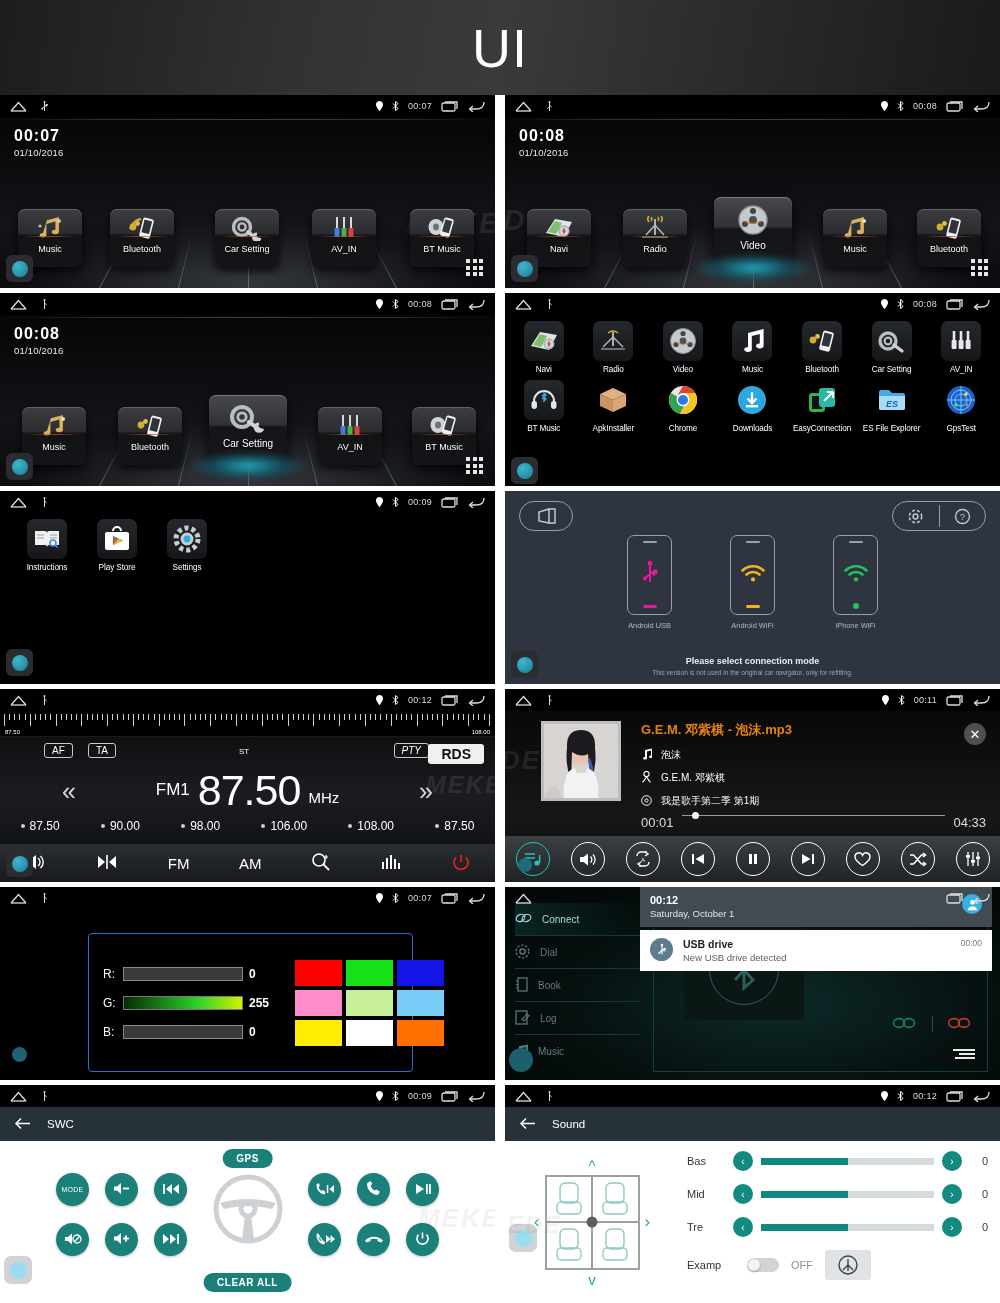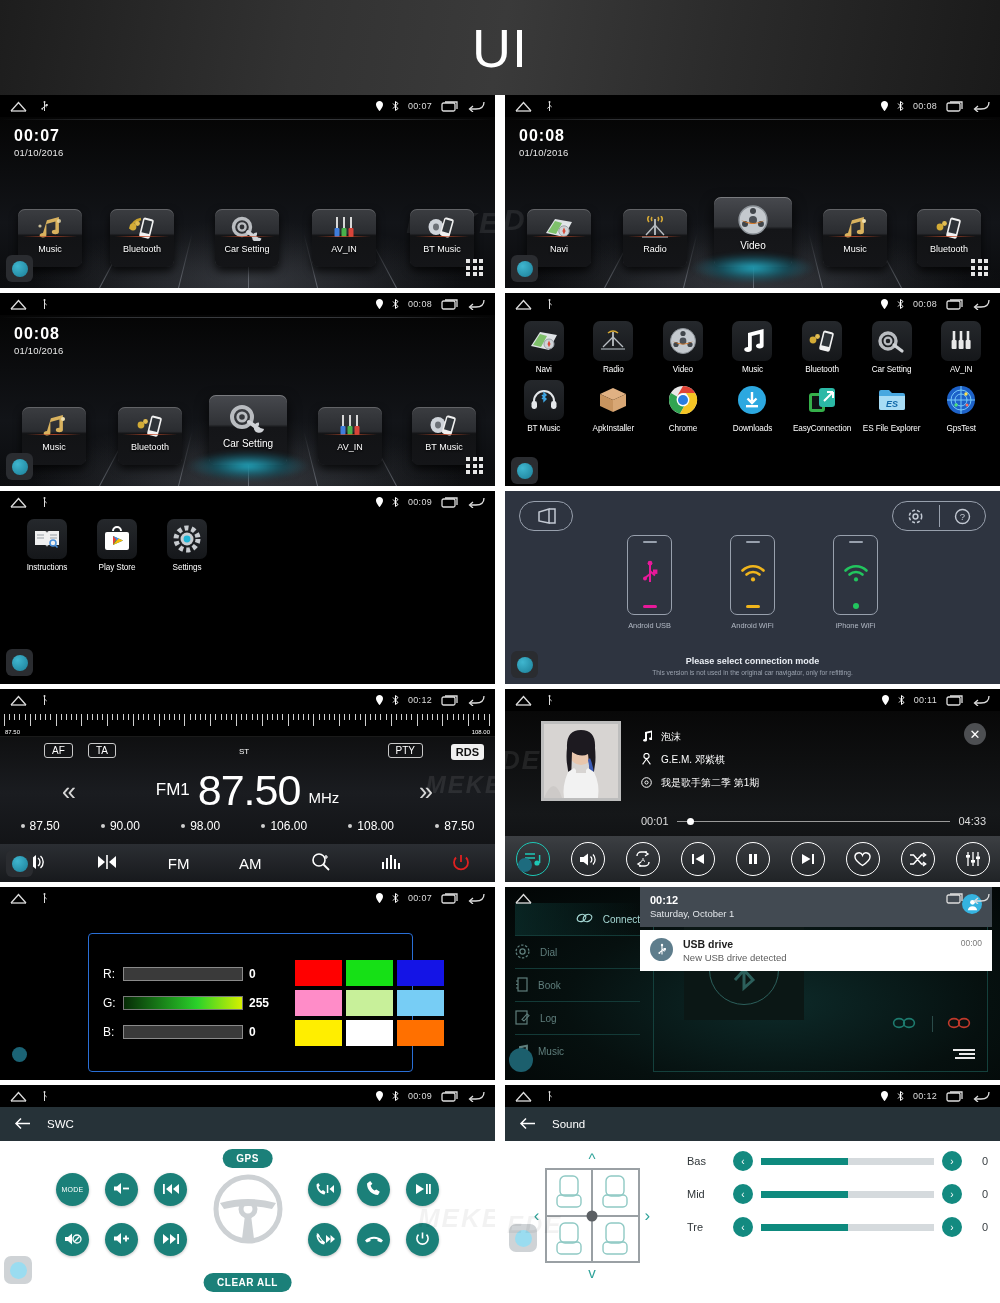--- a/index.html
+++ b/index.html
@@ -149,21 +149,21 @@
   .ticks{ position:absolute; left:4px; right:4px; top:3px; height:12px;
     display:flex; justify-content:space-between; align-items:flex-start; }
   .ticks i{ width:1px; background:#cfcfcf; display:block; }
   .dial .lo{ position:absolute; left:5px; bottom:1px; font-size:6px; color:#fff;}
   .dial .hi{ position:absolute; right:5px; bottom:1px; font-size:6px; color:#fff;}
   .rbadges{ position:relative; height:22px; margin-top:6px;}
   .rb{ position:absolute; border:1px solid #c9c9c9; border-radius:3px; color:#fff;
     font-size:10px; padding:1px 7px; }
   .rb.st{ border:none; font-size:8px; }
   .rb.rds{ border:none; background:#f0f0f0; color:#111; border-radius:3px;
-    font-size:11px; font-weight:700; padding:2px 5px; }
+    font-size:14px; font-weight:700; padding:2px 13px; }
   .rfreq{ position:relative; height:50px; display:flex; align-items:center;
     justify-content:center; gap:8px; color:#fff; }
   .rfreq .band{ font-size:17px; }
   .rfreq .big{ font-size:43px; font-weight:300; letter-spacing:-1px; }
   .rfreq .mhz{ font-size:15px; align-self:flex-end; margin-bottom:9px;}
   .chev{ position:absolute; top:12px; color:#d6d6d6; font-size:25px; font-weight:300;}
   .presets{ display:flex; justify-content:space-around; align-items:center;
     margin-top:4px; color:#fff; font-size:12px; }
   .presets .p{ display:flex; align-items:center; gap:5px; }
   .presets .dot{ width:4px; height:4px; border-radius:50%; background:#cfcfcf; display:block;}
@@ -176,21 +176,21 @@
   .music{ position:absolute; inset:22px 0 0 0; background:linear-gradient(#080808,#151719 60%,#0b0c0e);}
   .cover{ position:absolute; left:36px; top:10px; width:80px; height:80px;
     background:#d9d9d9; border:3px solid #bdbdbd; overflow:hidden;}
   .meta{ position:absolute; left:136px; top:10px; right:50px; color:#fff; }
   .meta .song{ color:#e8820c; font-size:13px; font-weight:700; }
   .meta .line{ display:flex; align-items:center; gap:9px; margin-top:9px; font-size:10px;}
   .closeb{ position:absolute; right:14px; top:12px; width:22px; height:22px; border-radius:50%;
     background:#4d4f52; color:#fff; display:flex; align-items:center; justify-content:center;
     font-size:13px;}
   .prow{ position:absolute; left:136px; right:14px; top:104px; display:flex;
-    align-items:center; gap:8px; color:#ddd; font-size:11px;}
+    align-items:flex-start; gap:8px; color:#ddd; font-size:13px;}
   .ptrack{ flex:1; height:1px; background:#9a9a9a; position:relative;}
   .pknob{ position:absolute; left:4%; top:-3px; width:7px; height:7px; border-radius:50%; background:#fff;}
   .mbar{ position:absolute; left:0; right:0; bottom:0; height:46px;
     background:linear-gradient(#3c3f43,#202326);
     display:flex; align-items:center; justify-content:space-around;}
   .cbtn{ width:34px; height:34px; border-radius:50%; border:1.6px solid #fff;
     display:flex; align-items:center; justify-content:center; color:#fff;}
   .cbtn.active{ border-color:#1ec7b6; color:#1ec7b6; }
 
   
@@ -207,21 +207,21 @@
   .swatches{ display:grid; grid-template-columns:repeat(3,47px);
     grid-template-rows:repeat(3,26px); gap:4px;}
   .swatches i{ display:block; width:100%; height:100%; }
 
   
   .bt{ position:absolute; inset:0;
     background:radial-gradient(ellipse at 55% 60%, #0d2a29 0%, #06100f 55%, #020505 100%); }
   .bt-side{ position:absolute; left:10px; top:16px; width:125px; }
   .bt-item{ height:33px; display:flex; align-items:center; gap:10px;
     color:#5f7e7c; font-size:10px; border-bottom:1px solid #133a37;}
-  .bt-item.on{ color:#a6d8d4; background:linear-gradient(90deg,#0e3d3a88,transparent);justify-content:flex-end;}
+  .bt-item.on{ color:#a6d8d4; background:linear-gradient(90deg,#0e3d3a88,transparent);}
   .bt-center{ position:absolute; left:148px; top:14px; right:12px; bottom:8px;
     border:1px solid #14403c; }
   .bt-logo{ position:absolute; left:30px; top:18px; width:120px; height:100px;
     background:#0b1715; display:flex; align-items:center; justify-content:center;}
   .bt-circ{ width:70px; height:70px; border-radius:50%; border:1px solid #2c5f5b;
     display:flex; align-items:center; justify-content:center; color:#2c5f5b; font-size:34px;}
   .bt-calls{ position:absolute; right:14px; bottom:38px; display:flex; align-items:center; gap:14px;}
   .bt-vdiv{ width:1px; height:16px; background:#2a4b49;}
   .bt-lines{ position:absolute; right:12px; bottom:12px; display:flex;
     flex-direction:column; gap:2px; align-items:flex-end;}
@@ -1203,21 +1203,21 @@
               <i style="height:12px"></i>
         </div>
         <span class="lo">87.50</span>
         <span class="hi">108.00</span>
       </div>
 
       <div class="rbadges">
         <span class="rb" style="left:44px; top:0;">AF</span>
         <span class="rb" style="left:88px; top:0;">TA</span>
         <span class="rb st" style="left:232px; top:3px;">ST</span>
-        <span class="rb" style="right:72px; top:0;">PTY</span>
+        <span class="rb" style="right:66px; top:0;font-style:italic;">PTY</span>
         <span class="rb rds" style="right:11px; top:1px;">RDS</span>
       </div>
 
       <div class="rfreq">
         <span class="chev" style="left:62px">«</span>
         <span class="band">FM1</span>
         <span class="big">87.50</span>
         <span class="mhz">MHz</span>
         <span class="chev" style="right:62px">»</span>
         <span class="wmk" style="right:-8px; top:6px; font-size:24px;">MEKE</span>
@@ -1329,20 +1329,21 @@
           <path d="M0 74 Q10 50 18 74z" fill="#cdcac8"></path>
           <ellipse cx="37" cy="26" rx="13" ry="15" fill="#e8c6ad"></ellipse>
           <path d="M23 24 Q22 6 37 6 Q52 6 51 24 Q53 42 47 58 L44 30 Q37 34 28 28 L27 58 Q21 40 23 24z" fill="#1d1a20"></path>
           <path d="M46 34 Q52 48 49 62 L44 62 Q47 48 44 36z" fill="#3b5bb5"></path>
           <path d="M24 48 Q18 62 20 74 L54 74 Q56 60 50 48 L44 44 Q37 52 30 44z" fill="#f2f2f2"></path>
           <rect x="32" y="44" width="10" height="5" fill="#d7d4d2"></rect>
         </svg>
       </div>
 
       <div class="meta">
+        <div class="song">G.E.M. 邓紫棋 - 泡沫.mp3</div>
         <div class="line">
           <span><svg width="11" height="12" viewBox="0 0 11 12">
                   <path d="M4 9c-1.1 0-2 .6-2 1.3S2.9 11.6 4 11.6s2-.6 2-1.3V3.6l4-1v5c-1.1-.1-2 .5-2 1.2s.9 1.3 2 1.3 2-.6 2-1.3V.4L4 2z" fill="#fff"></path>
                 </svg></span>
           <span>泡沫</span>
         </div>
         <div class="line">
           <span><svg width="11" height="12" viewBox="0 0 11 12">
                   <circle cx="5.5" cy="3" r="2.6" fill="none" stroke="#fff" stroke-width="1.1"></circle>
                   <path d="M1.6 11.4 L5.5 6 L9.4 11.4" fill="none" stroke="#fff" stroke-width="1.1"></path>
@@ -1872,20 +1873,33 @@
           </div>
           <div class="eqrow">
             <span class="nm">Tre</span>
             <span class="rbtn">‹</span>
             <span class="etrack">
                   <i class="efill"></i>
                 </span>
             <span class="rbtn">›</span>
             <span class="eval">0</span>
           </div>
+          <div class="eqrow" style="gap:12px">
+            <span class="nm" style="width:48px">Examp</span>
+            <span class="toggle">
+                  <i></i>
+                </span>
+            <span class="offlab">OFF</span>
+            <span class="ampbtn">
+              <svg width="22" height="22" viewBox="0 0 22 22">
+                    <circle cx="11" cy="11" r="9" fill="none" stroke="#3c4448" stroke-width="1.4"></circle>
+                    <path d="M11 5v12M11 11 L6 16 M11 11 L16 16" fill="none" stroke="#3c4448" stroke-width="1.4"></path>
+                  </svg>
+            </span>
+          </div>
         </div>
       </div>
       <div class="lhome" style="bottom:58px">
             <i></i>
           </div>
       <span class="wmk" style="left:2px; top:104px; font-size:24px; color:#0000000d;">EDE</span>
     </div>
   </div>
   </div>
 

